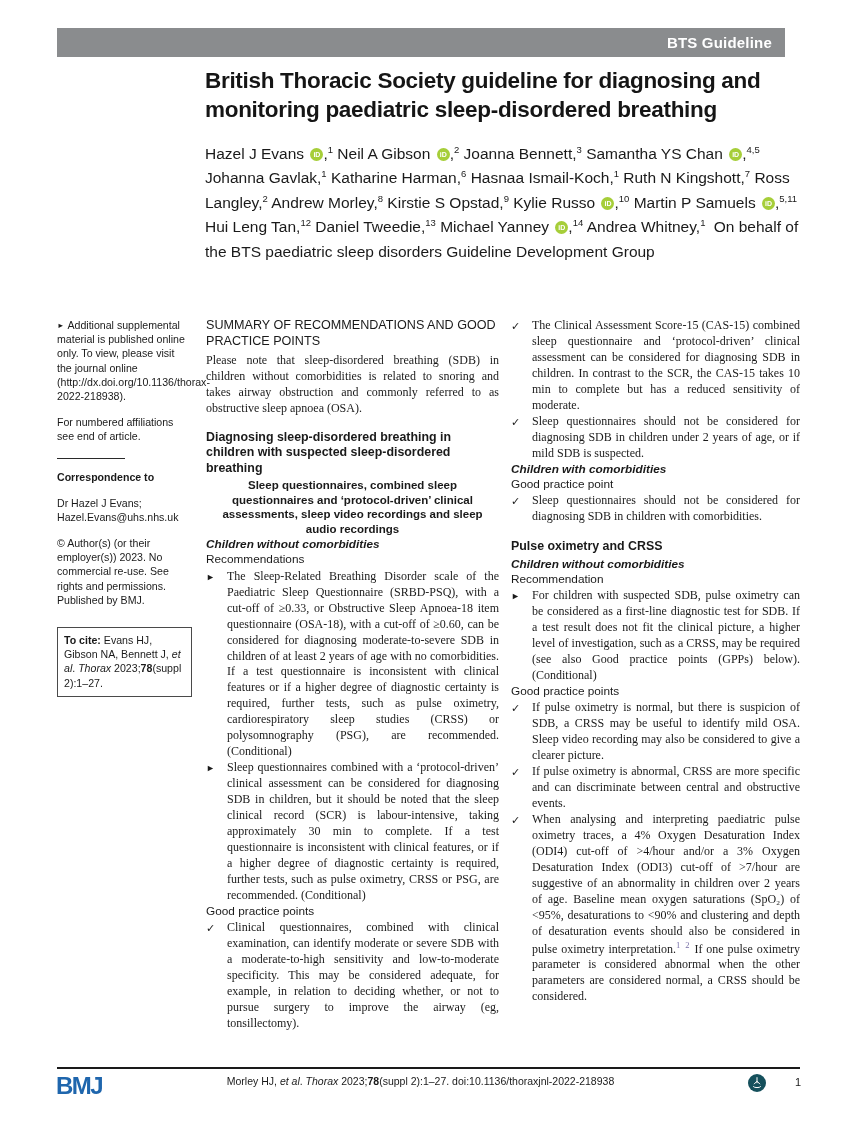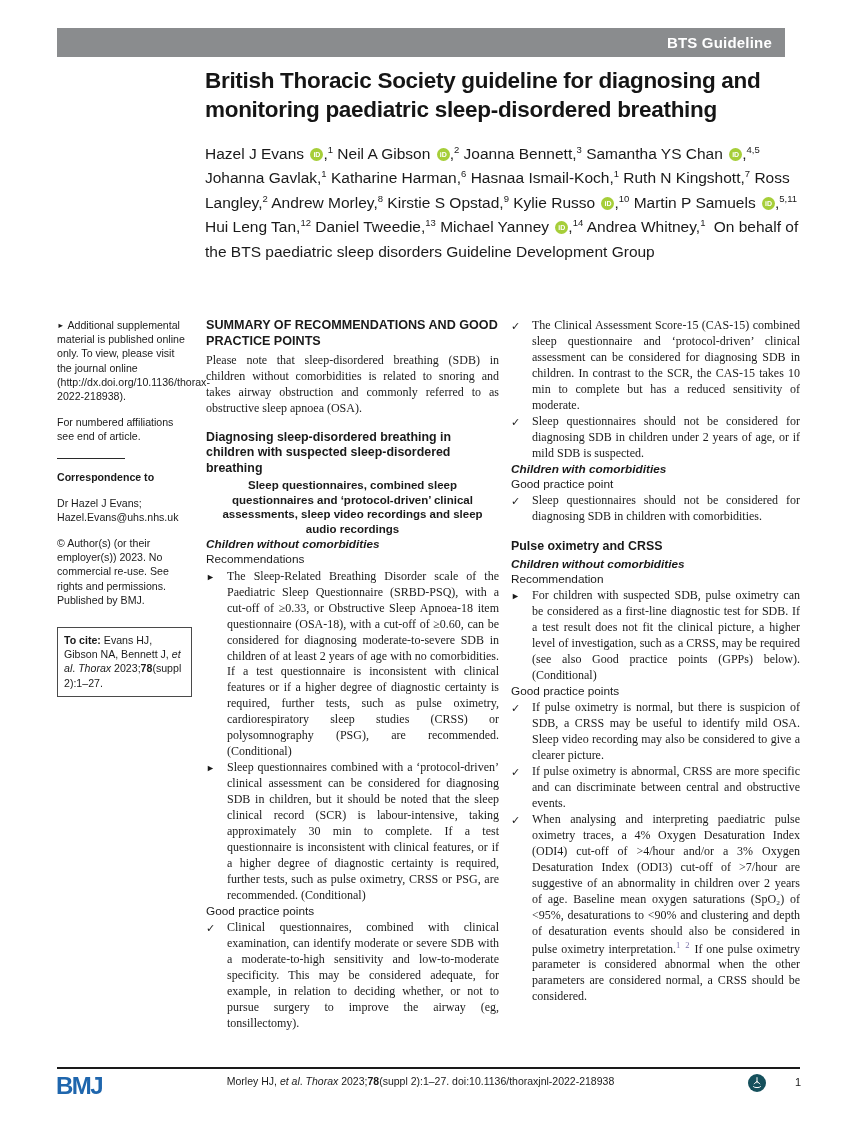--- a/index.html
+++ b/index.html
@@ -30,21 +30,21 @@
   .sidebar p{margin:0 0 12px;}
   .sidebar .mk{font-size:7.5px;vertical-align:1px;margin-right:3px;}
   .side-rule{width:68px;border:none;border-top:1.6px solid #2a2a2a;margin:2px 0 11px;}
   .corr-label{font-weight:bold;margin:0;}
   .copyright{margin-top:auto;}
   .tocite{border:1px solid #4a4a4a;padding:5px 6px 6px;margin-top:8px;}
   .col1{width:293px;flex:none;margin-left:8px;}
   .col2{width:289px;flex:none;margin-left:12px;}
   
   .serif{font-family:"Liberation Serif",serif;font-size:12px;line-height:1.33;text-align:justify;}
-  .h-caps{font-size:12.6px;font-weight:bold;line-height:1.24;margin:0 0 4px;}
+  .h-caps{font-size:12.6px;font-weight:normal;line-height:1.24;margin:0 0 4px;}
   .h-bold{font-size:12.4px;font-weight:bold;line-height:1.24;margin:13px 0 2px;}
   .sub-med{font-size:11.5px;font-weight:bold;line-height:1.26;margin:0 0 1px;text-align:center;}
   .lab-it{font-size:11.8px;font-style:italic;font-weight:bold;margin:0;line-height:1.3;}
   .lab{font-size:11.8px;margin:0 0 1px;line-height:1.3;}
   .gap{}
   .li{display:flex;margin:0;}
   .li .mk{width:21px;flex:none;font-size:9px;padding-top:3px;}
   .li .ck{width:21px;flex:none;font-size:11px;font-family:"Liberation Serif",serif;padding-top:1px;}
   .li p{margin:0;flex:1;}
   .ref-sup{color:var(--ref_purple);font-size:8.5px;vertical-align:5px;letter-spacing:1px;}

